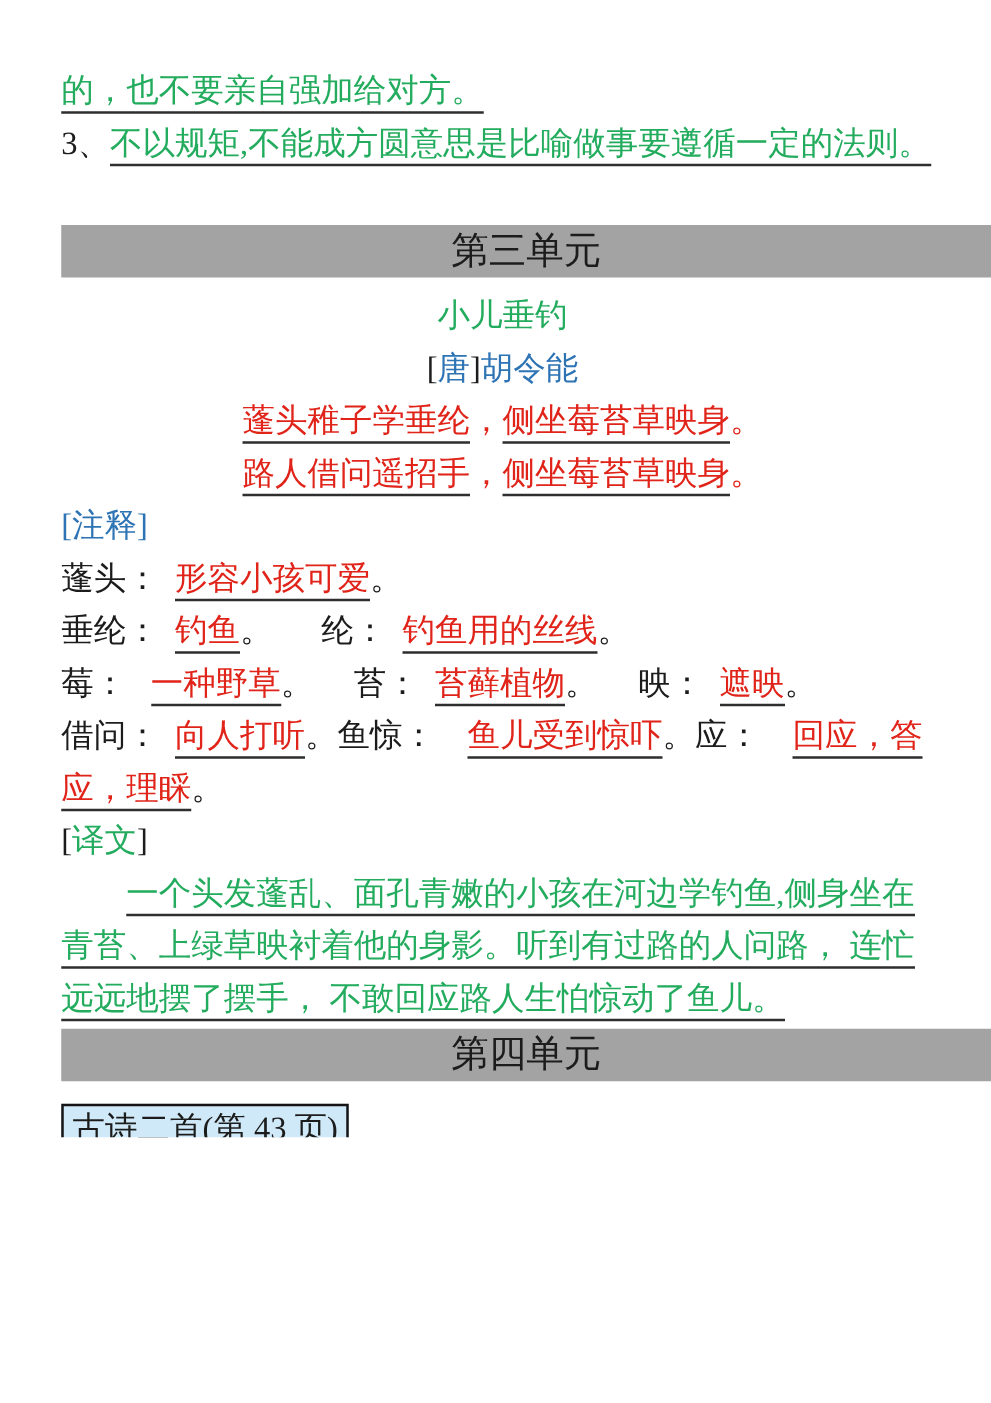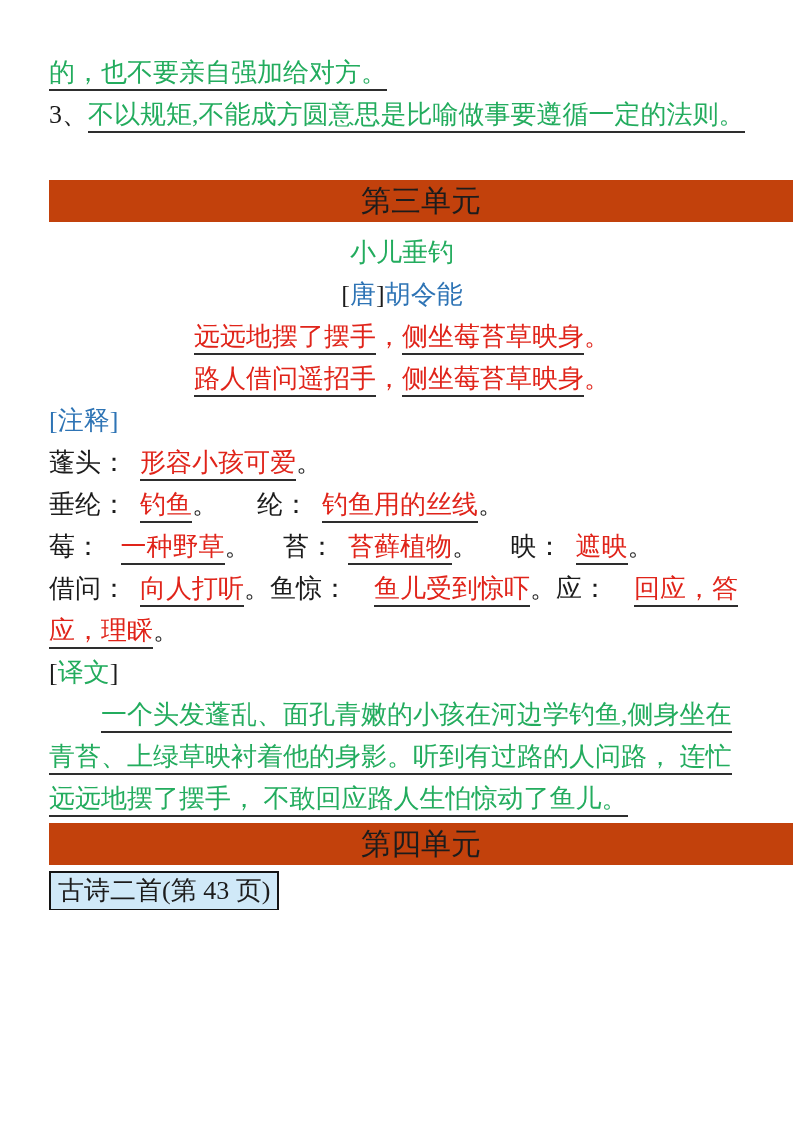--- a/index.html
+++ b/index.html
@@ -12,21 +12,21 @@
   }
   .content{padding:52px 38px 0 49px;}
   .block{
     font-size:26px;
     line-height:42px;
     color:#1c1c1c;
     white-space:pre-wrap;
   }
   .center{text-align:center;}
   .band{
-    background:#c2410c;
+    background:#a3a3a3;
     text-align:center;
     font-size:30px;
     line-height:42px;
     margin-right:-38px; 
   }
   .box{line-height:44px;}
   .box-inner{
     display:inline-block;
     background:#d0e9f8;
     border:2px solid #141414;
@@ -44,29 +44,29 @@
 </head>
 <body>
 
 <div class="page">
   <div class="content">
       <div class="block "><span class="seg c-green u">的，也不要亲自强加给对方。</span></div>
       <div class="block "><span class="seg c-black">3、</span><span class="seg c-green u">不以规矩,不能成方圆意思是比喻做事要遵循一定的法则。</span></div>
       <div class="block band" style="margin-top: 44px;"><span class="seg c-black">第三单元</span></div>
       <div class="block center" style="margin-top: 10px;"><span class="seg c-green">小儿垂钓</span></div>
       <div class="block center"><span class="seg c-black">[</span><span class="seg c-blue">唐</span><span class="seg c-black">]</span><span class="seg c-blue">胡令能</span></div>
-      <div class="block center"><span class="seg c-red u">远远地摆了摆手</span><span class="seg c-red">，</span><span class="seg c-red u">侧坐莓苔草映身</span><span class="seg c-red">。</span></div>
+      <div class="block center"><span class="seg c-red u">蓬头稚子学垂纶</span><span class="seg c-red">，</span><span class="seg c-red u">侧坐莓苔草映身</span><span class="seg c-red">。</span></div>
       <div class="block center"><span class="seg c-red u">路人借问遥招手</span><span class="seg c-red">，</span><span class="seg c-red u">侧坐莓苔草映身</span><span class="seg c-red">。</span></div>
       <div class="block "><span class="seg c-blue">[注释]</span></div>
       <div class="block "><span class="seg c-black">蓬头：</span><span class="seg c-black">  </span><span class="seg c-red u">形容小孩可爱</span><span class="seg c-black">。</span></div>
       <div class="block "><span class="seg c-black">垂纶：</span><span class="seg c-black">  </span><span class="seg c-red u">钓鱼</span><span class="seg c-black">。</span><span class="seg c-black">      </span><span class="seg c-black">纶：</span><span class="seg c-black">  </span><span class="seg c-red u">钓鱼用的丝线</span><span class="seg c-black">。</span></div>
       <div class="block "><span class="seg c-black">莓：</span><span class="seg c-black">   </span><span class="seg c-red u">一种野草</span><span class="seg c-black">。</span><span class="seg c-black">     </span><span class="seg c-black">苔：</span><span class="seg c-black">  </span><span class="seg c-red u">苔藓植物</span><span class="seg c-black">。</span><span class="seg c-black">     </span><span class="seg c-black">映：</span><span class="seg c-black">  </span><span class="seg c-red u">遮映</span><span class="seg c-black">。</span></div>
       <div class="block "><span class="seg c-black">借问：</span><span class="seg c-black">  </span><span class="seg c-red u">向人打听</span><span class="seg c-black">。</span><span class="seg c-black">鱼惊：</span><span class="seg c-black">    </span><span class="seg c-red u">鱼儿受到惊吓</span><span class="seg c-black">。</span><span class="seg c-black">应：</span><span class="seg c-black">    </span><span class="seg c-red u">回应，答</span></div>
       <div class="block "><span class="seg c-red u">应，理睬</span><span class="seg c-black">。</span></div>
       <div class="block "><span class="seg c-black">[</span><span class="seg c-green">译文</span><span class="seg c-black">]</span></div>
       <div class="block "><span class="seg c-black">　　</span><span class="seg c-green u">一个头发蓬乱、面孔青嫩的小孩在河边学钓鱼,侧身坐在</span></div>
       <div class="block "><span class="seg c-green u">青苔、上绿草映衬着他的身影。听到有过路的人问路， 连忙</span></div>
       <div class="block "><span class="seg c-green u">远远地摆了摆手， 不敢回应路人生怕惊动了鱼儿。</span></div>
       <div class="block band" style="margin-top: 3px;"><span class="seg c-black">第四单元</span></div>
-      <div class="block box" style="margin-top: 4px;"><span class="box-inner"><span class="seg c-black">古诗二首(第 43 页)</span></span></div>
+      <div class="block box" style="margin-top: 16px;"><span class="box-inner"><span class="seg c-black">古诗二首(第 43 页)</span></span></div>
       <div class="block center" style="margin-top: 14px;"><span class="seg c-green">登鹳雀楼</span></div>
     </div>
 </div>
 
 </body></html>

